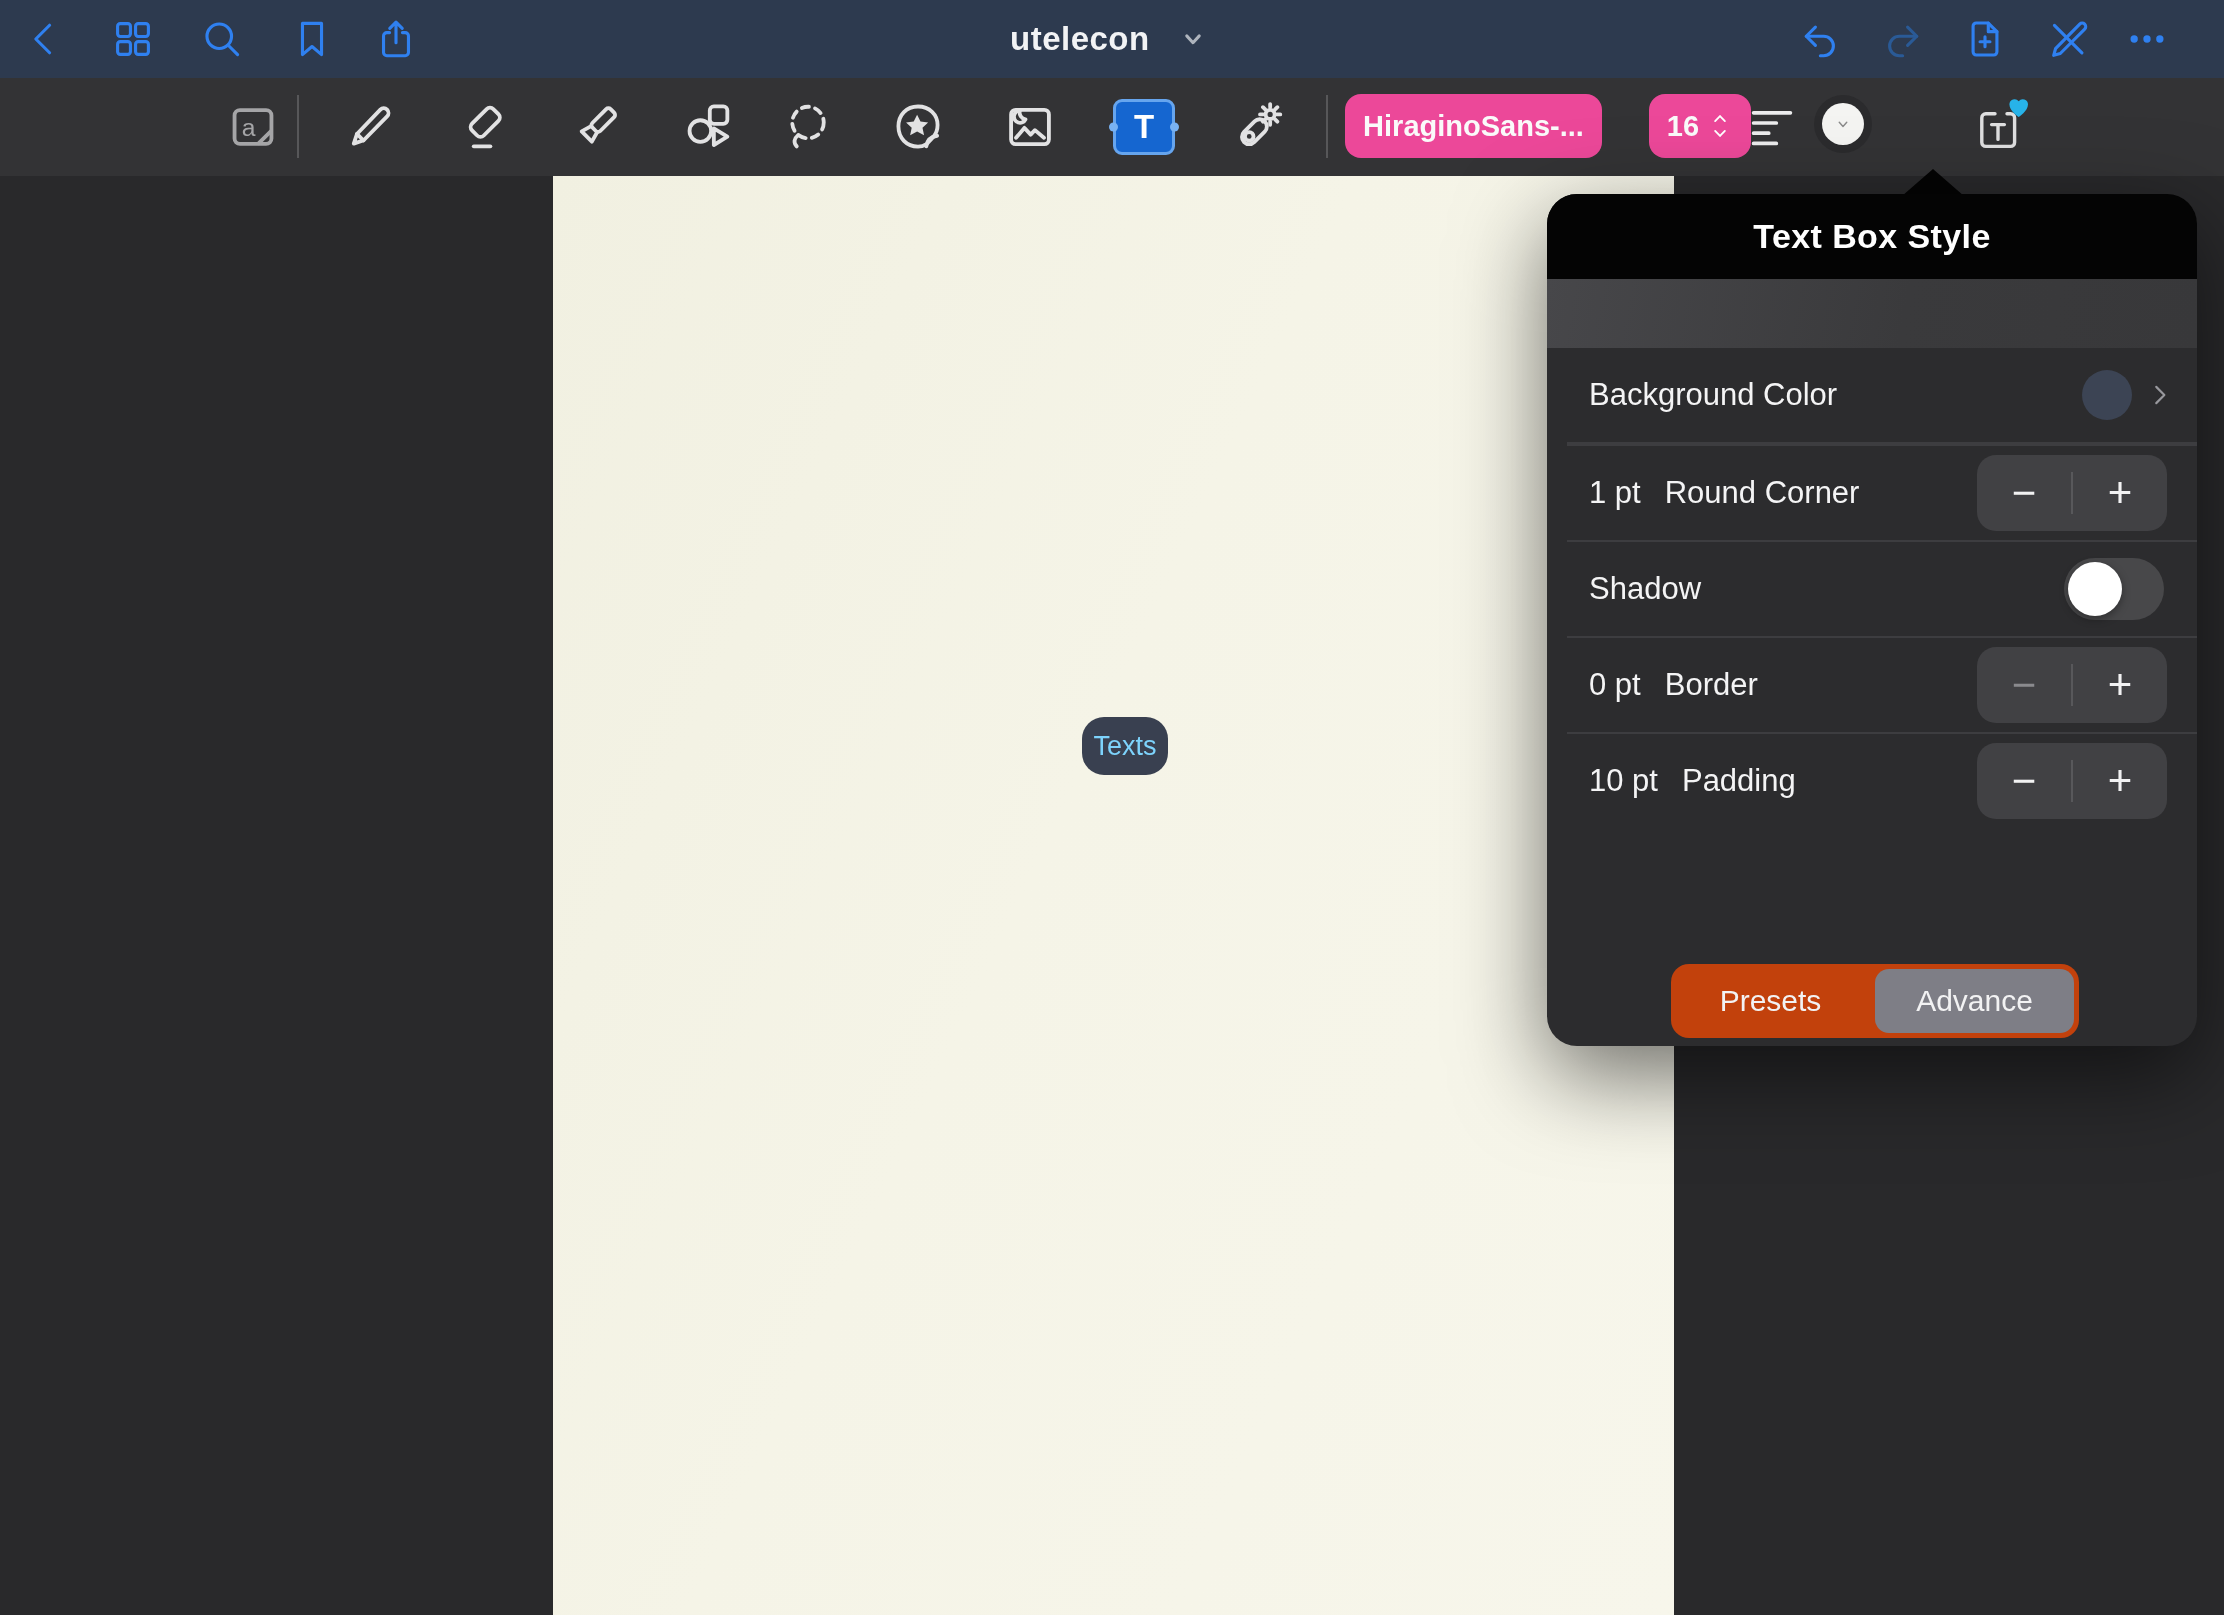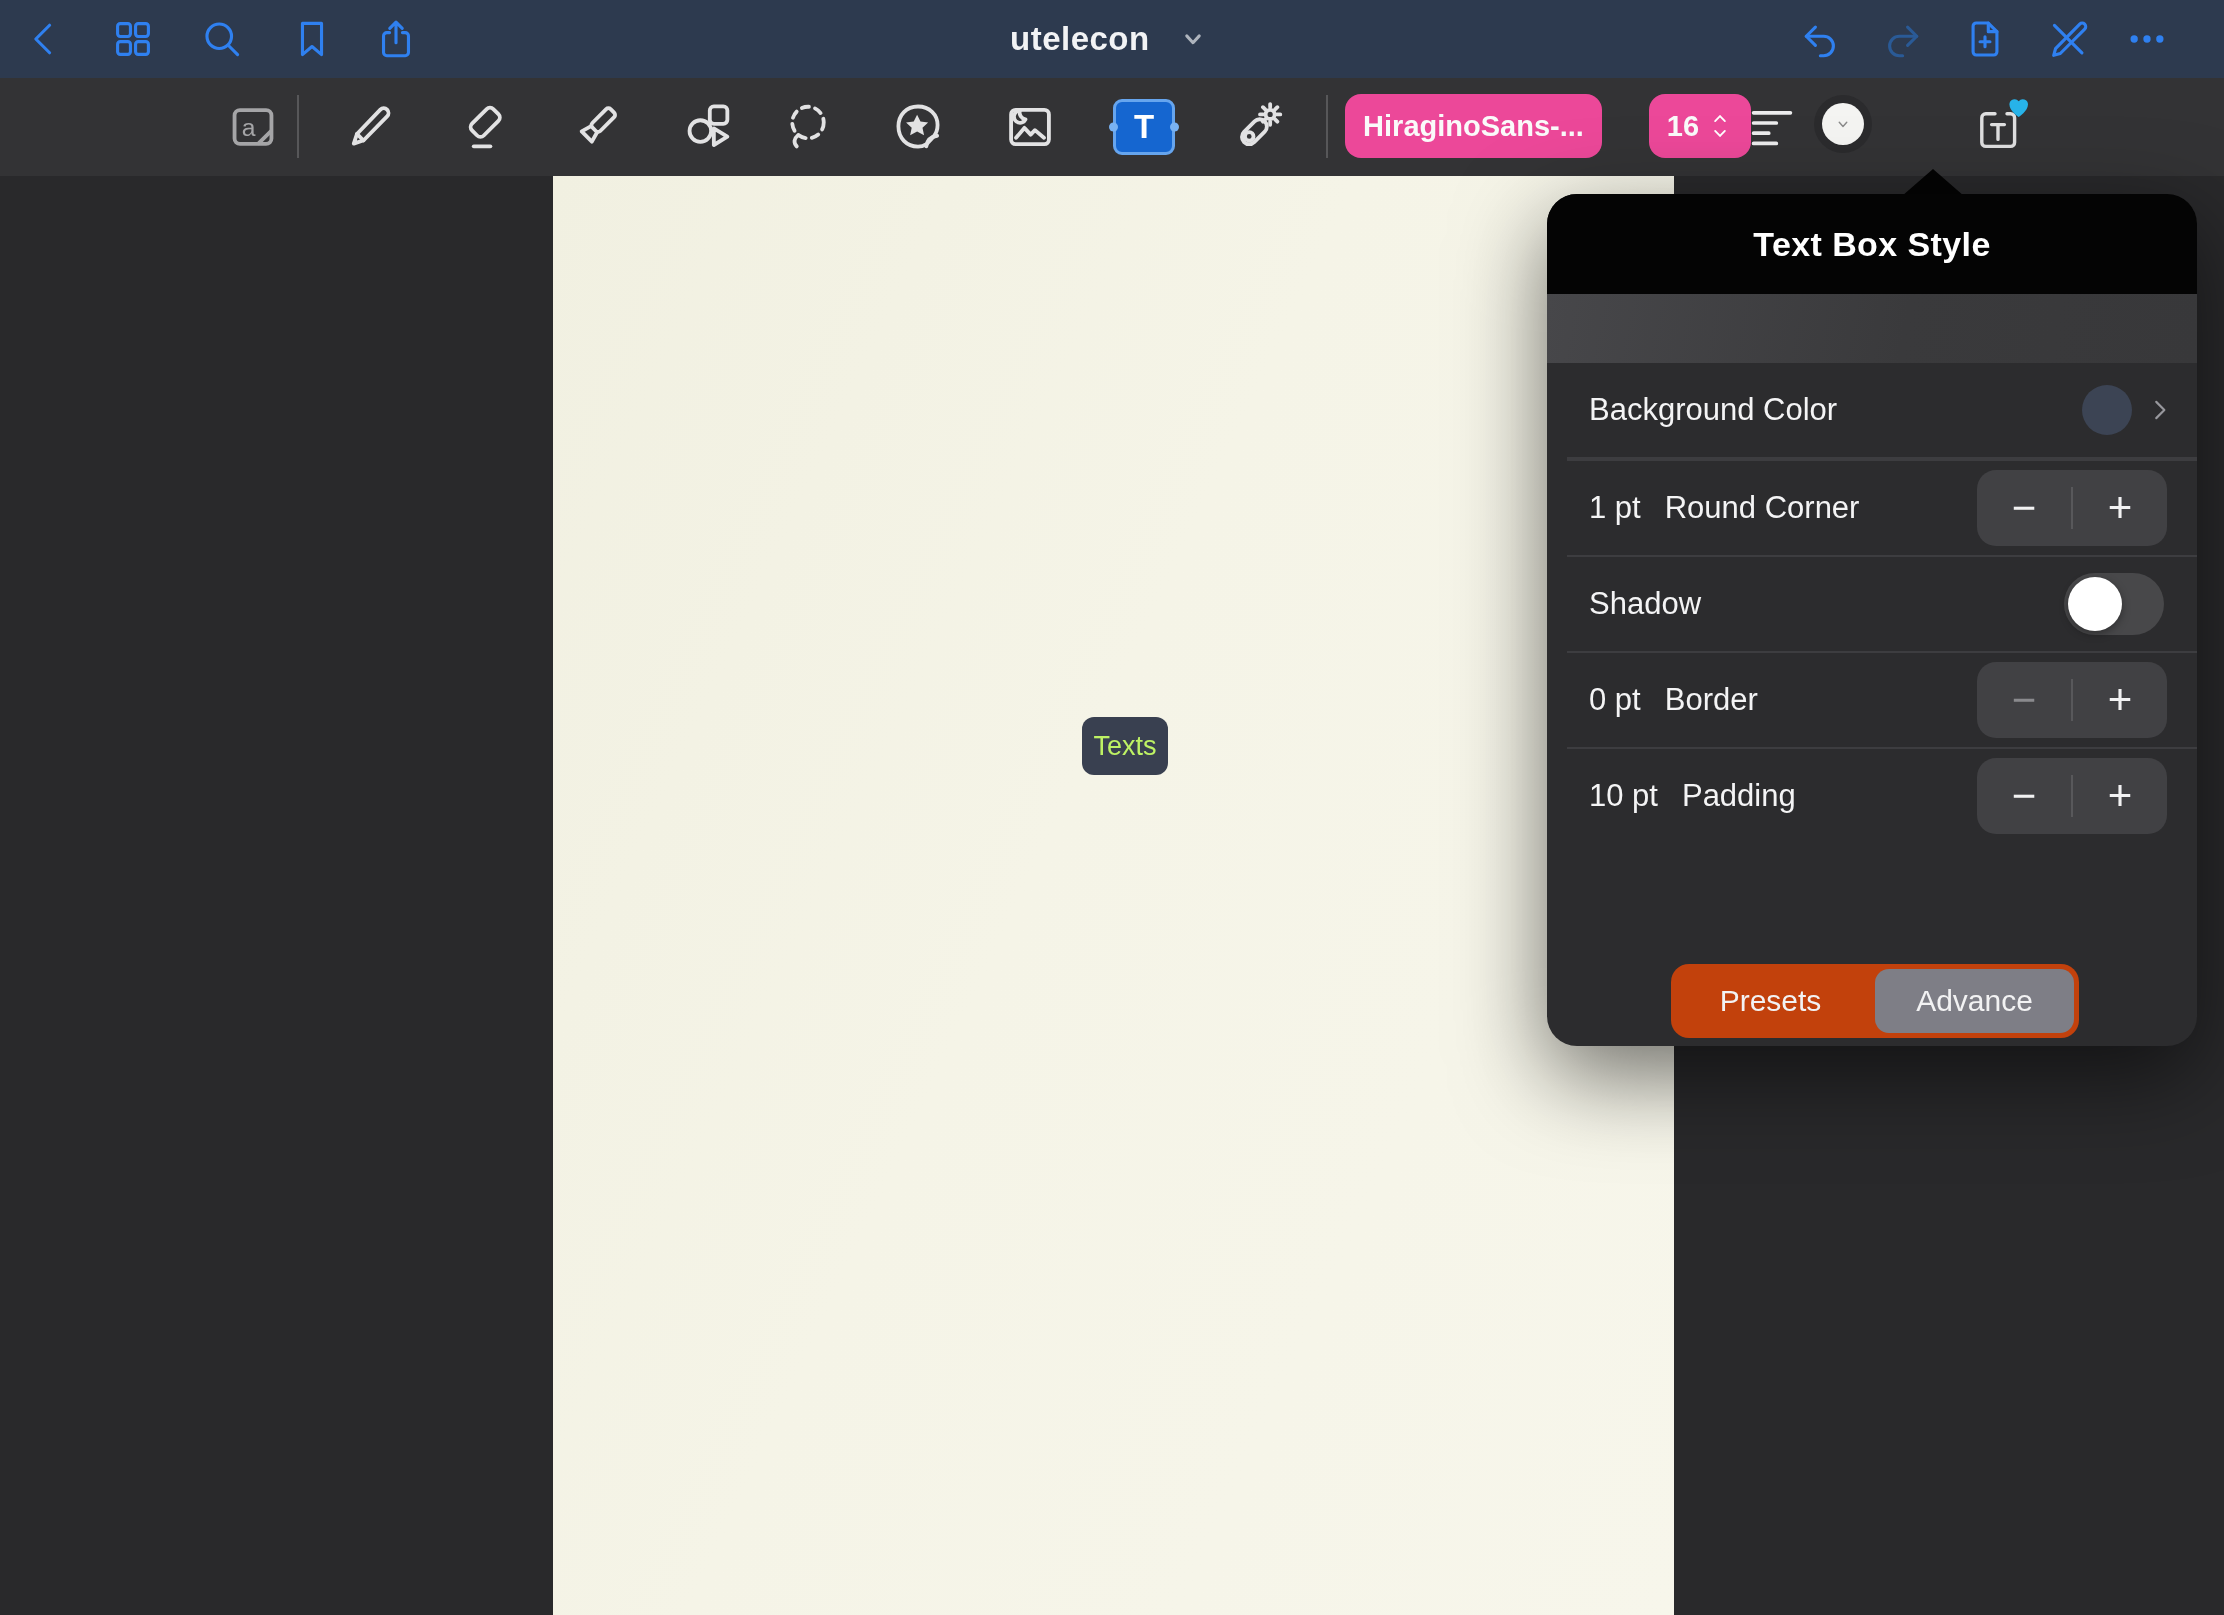--- a/index.html
+++ b/index.html
@@ -41,31 +41,31 @@
              align-items:center;justify-content:center;color:#8A8A8A;}
   .color-dot svg{width:20px;height:20px;}
   .theart{position:absolute;left:1974px;top:20px;width:64px;height:62px;color:#DFDFE0;}
   .theart .tsq{position:absolute;left:0;top:8px;width:48px;height:48px;}
   .theart .heart{position:absolute;left:30px;top:-2px;width:28px;height:28px;color:#27B3E9;}
 
   
   .workspace{position:absolute;left:0;top:176px;width:2224px;height:1439px;background:#29292B;}
   .canvas{position:absolute;left:553px;top:0;width:1121px;height:1439px;
           background:linear-gradient(115deg,#F1F0E1 0%,#F5F4E7 45%,#F7F6EB 100%);}
-  .textbox{position:absolute;left:1082px;top:717px;width:86px;height:58px;border-radius:12px;
-           background:#394050;color:#bef264;font-size:27px;display:flex;align-items:center;
+  .textbox{position:absolute;left:1082px;top:717px;width:86px;height:58px;border-radius:22px;
+           background:#394050;color:#7dd3fc;font-size:27px;display:flex;align-items:center;
            justify-content:center;}
 
   
   .pop-arrow{position:absolute;left:1902px;top:169px;width:0;height:0;
              border-left:31px solid transparent;border-right:31px solid transparent;
              border-bottom:27px solid #040404;}
   .popover{position:absolute;left:1547px;top:194px;width:650px;height:852px;border-radius:30px;
            background:#2C2C2E;box-shadow:0 30px 90px rgba(0,0,0,.55);overflow:hidden;}
-  .p-header{height:100px;background:#040404;display:flex;align-items:center;justify-content:center;}
+  .p-header{height:85px;background:#040404;display:flex;align-items:center;justify-content:center;}
   .p-title{color:#FFFFFF;font-size:34px;font-weight:700;letter-spacing:.4px;}
   .p-strip{height:69px;background:linear-gradient(100deg,#47474A 0%,#3A3A3C 55%,#38383A 100%);}
   .p-row{position:relative;height:94px;display:flex;align-items:center;padding-left:42px;
          color:#F4F4F5;font-size:31px;}
   .p-divider{height:2px;margin-left:20px;background:#3D3D40;}
   .row-val{margin-right:24px;}
   .chev-r{position:absolute;right:22px;top:50%;transform:translateY(-50%);width:30px;height:30px;color:#98989D;}
   .swatch{position:absolute;right:65px;top:50%;transform:translateY(-50%);width:50px;height:50px;
           border-radius:50%;background:#3C4454;}
   .stepper{position:absolute;right:30px;top:50%;transform:translateY(-50%);width:190px;height:76px;

